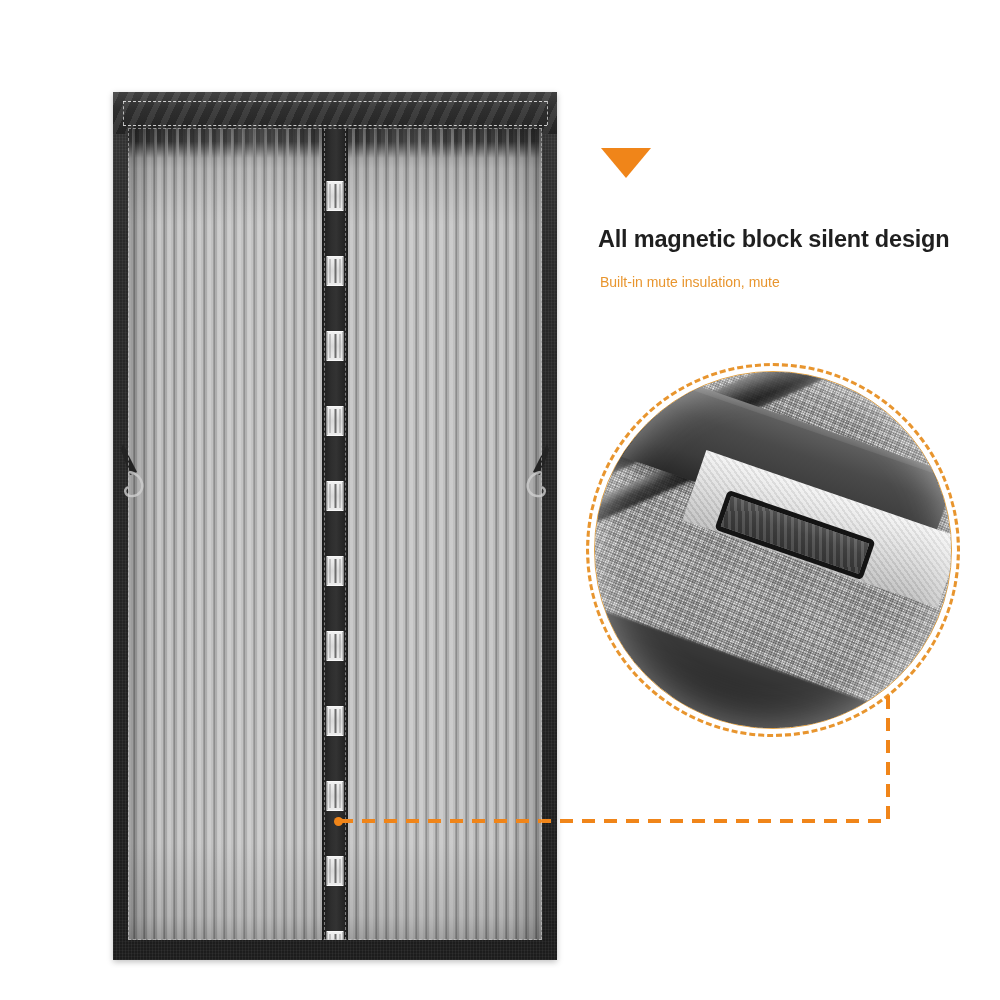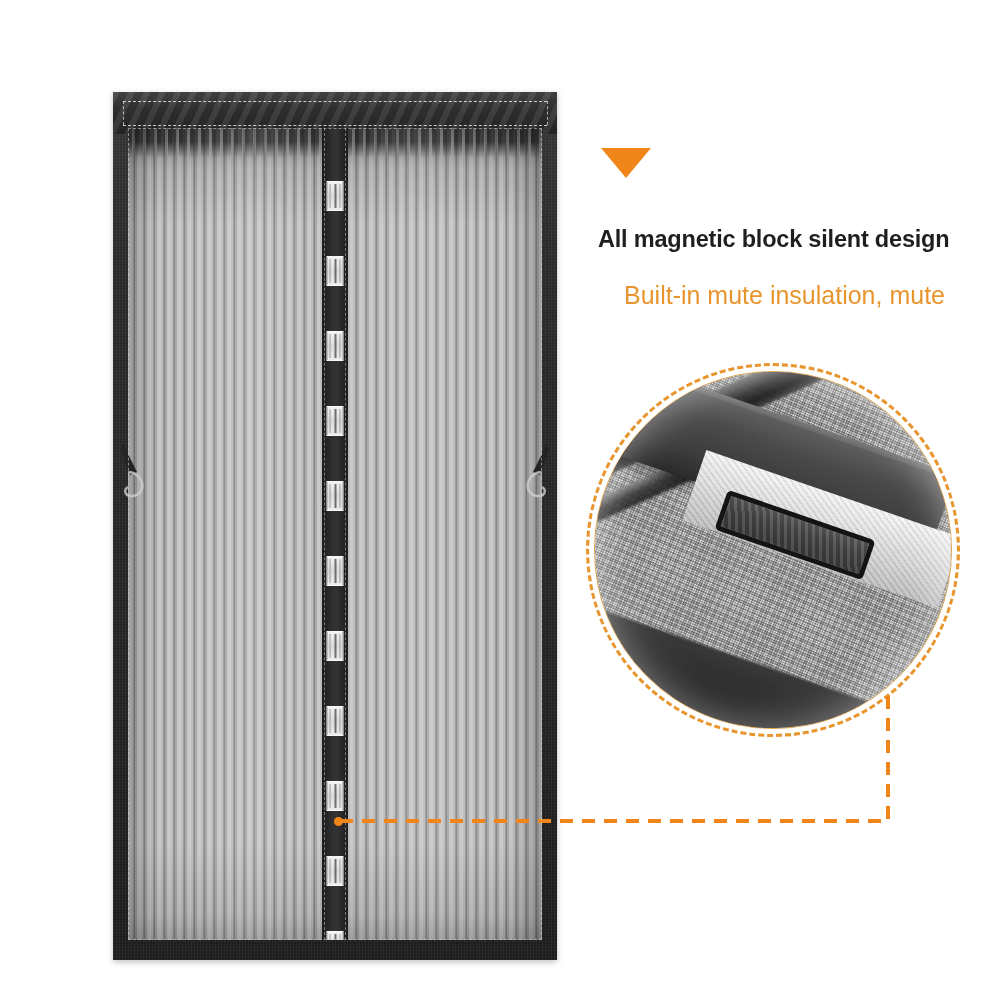--- a/index.html
+++ b/index.html
@@ -207,26 +207,25 @@
     width: 402px;
     font-size: 23.5px;
     font-weight: bold;
     color: #1f1f1f;
     letter-spacing: -0.2px;
     white-space: nowrap;
   }
   .subline {
     position: absolute;
     left: 600px;
-    top: 282px;
+    top: 269px;
     width: 360px;
-    font-size: 25px;
+    font-size: 14px;
     line-height: 26px;
     color: #E8952E;
-    margin-left: 24px;
   }
 
   
   .detail-wrap {
     position: absolute;
     left: 586px;
     top: 363px;
     width: 374px;
     height: 374px;
   }

